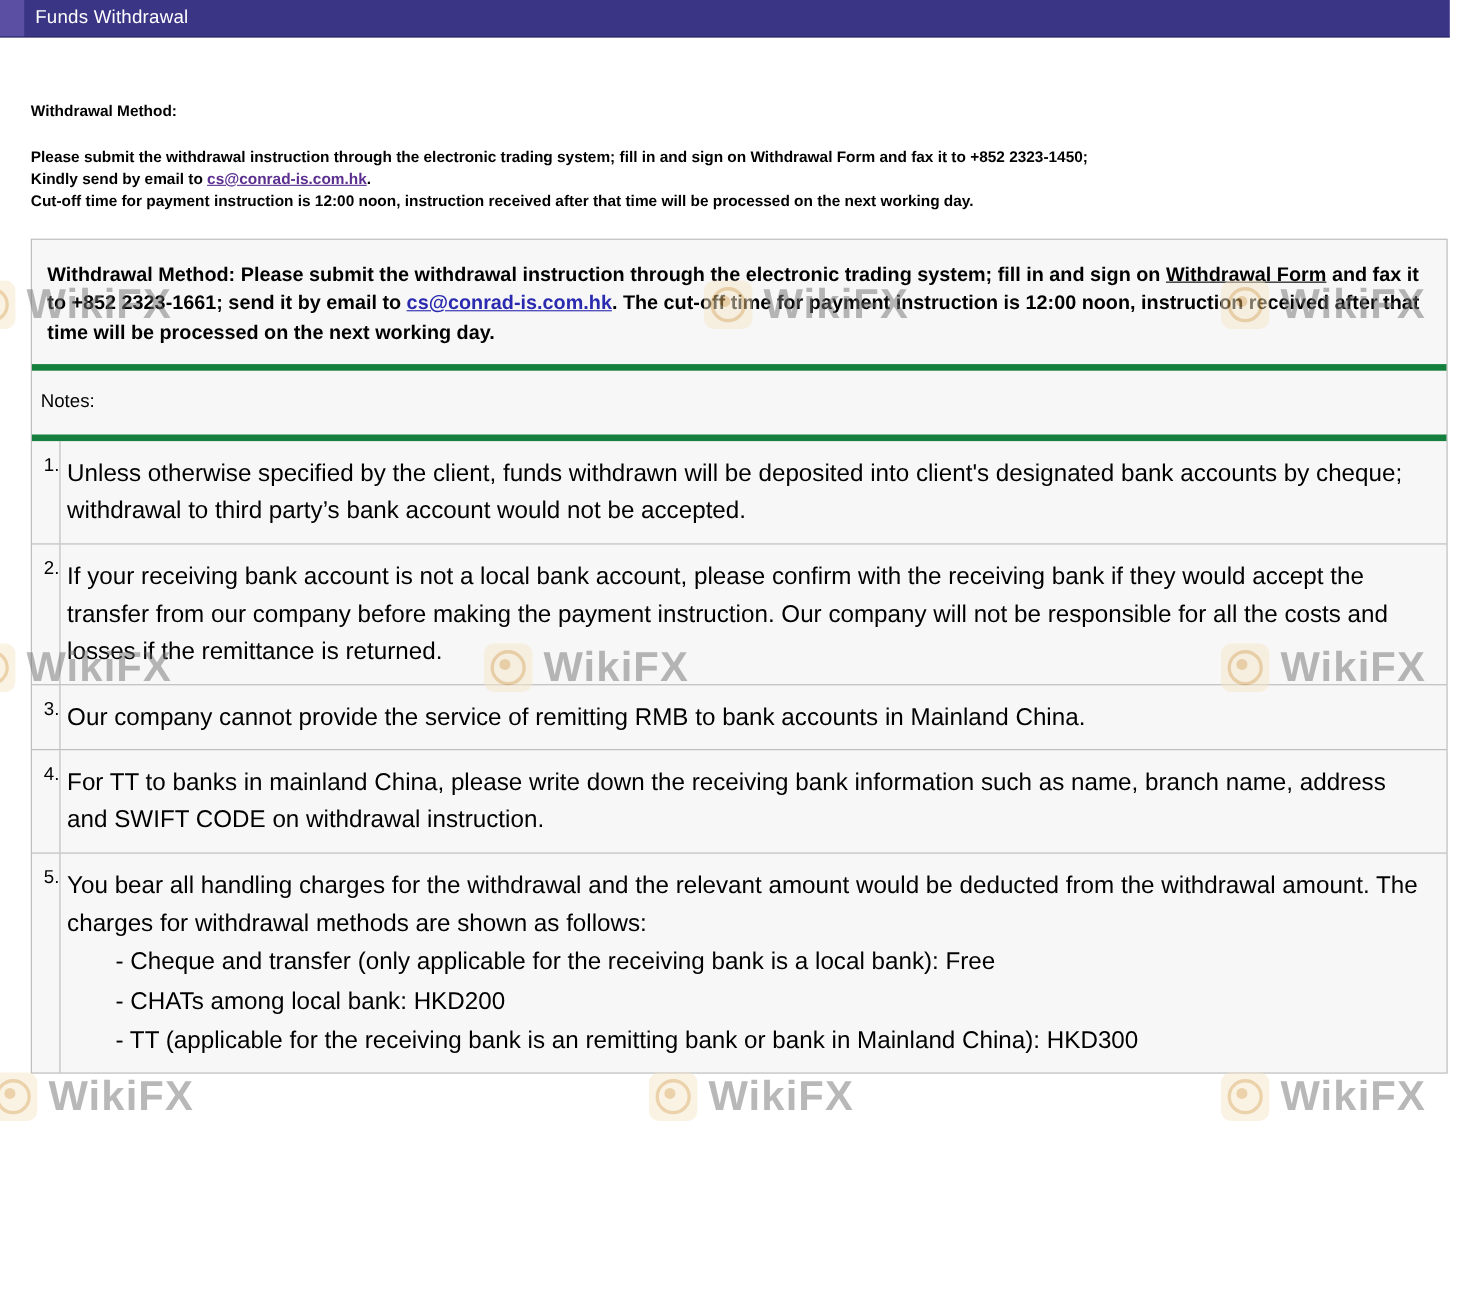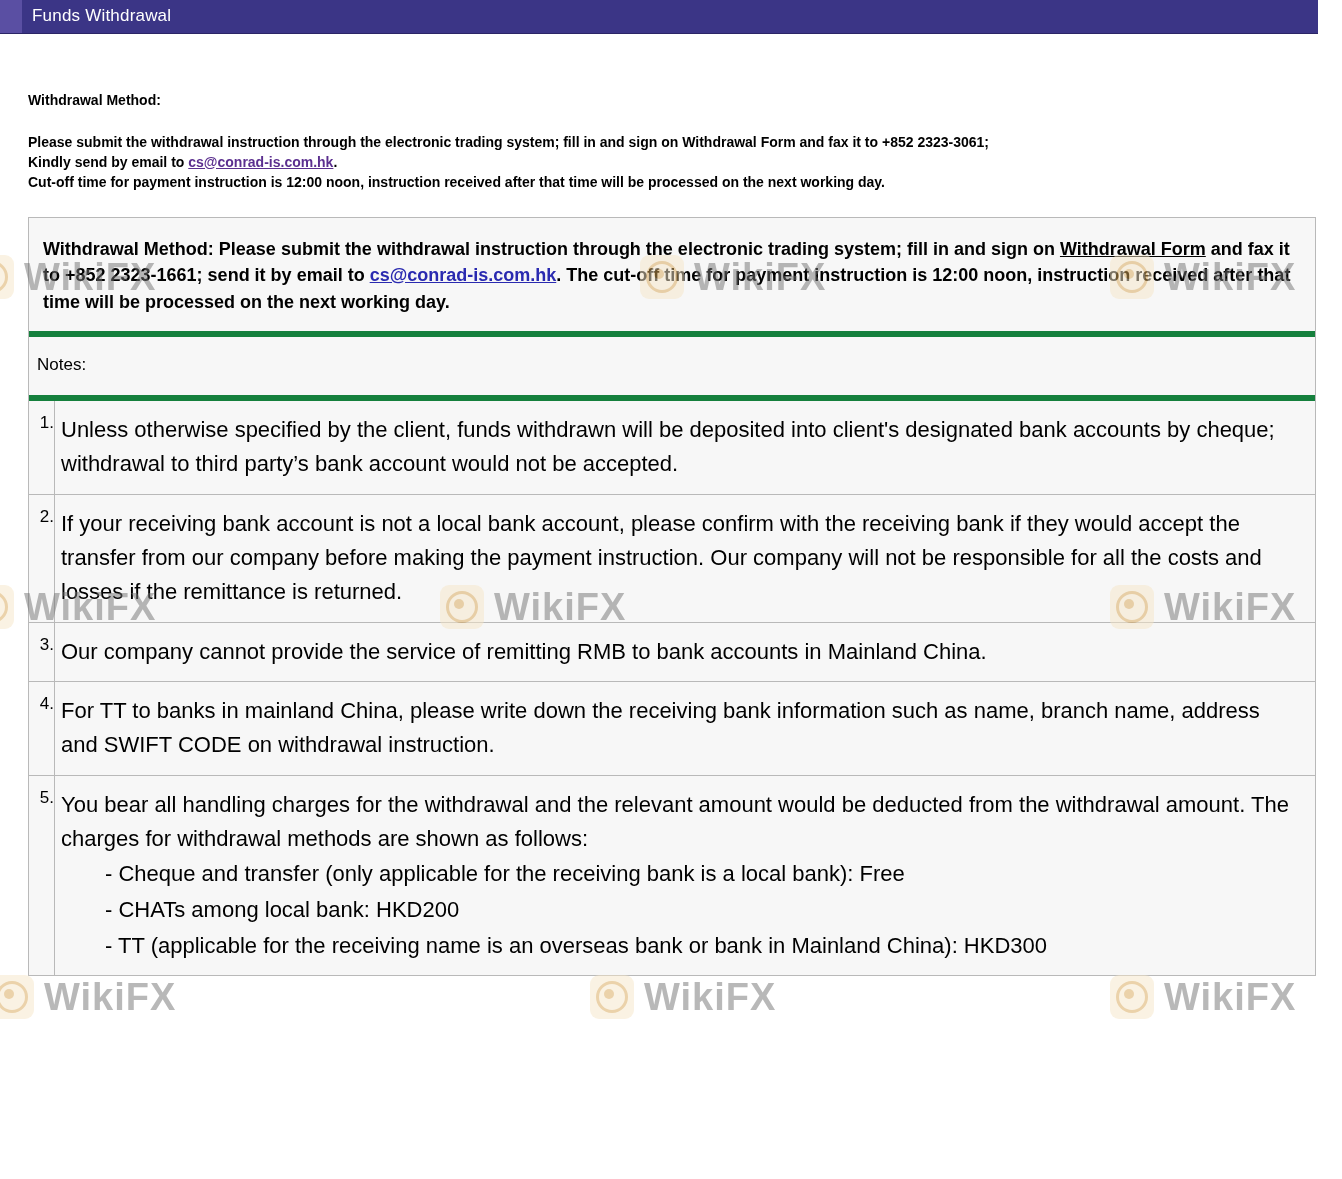--- a/index.html
+++ b/index.html
@@ -191,21 +191,21 @@
 <div class="header-bar">
   <div class="header-accent"></div>
   <div class="header-title">Funds Withdrawal</div>
 </div>
 
 <div class="content">
 
   <div class="intro">
     <p>Withdrawal Method:</p>
     <div class="block2">
-      <p class="tight">Please submit the withdrawal instruction through the electronic trading system; fill in and sign on Withdrawal Form and fax it to +852 2323-3061;</p>
+      <p class="tight">Please submit the withdrawal instruction through the electronic trading system; fill in and sign on Withdrawal Form and fax it to +852 2323-1450;</p>
       <p class="tight"><span>Kindly send by email to </span><a class="email-link" href="#">cs@conrad-is.com.hk</a><span>.</span></p>
       <p class="tight">Cut-off time for payment instruction is 12:00 noon, instruction received after that time will be processed on the next working day.</p>
     </div>
   </div>
 
   <div class="notice-table">
 
     <div class="row">
       <div class="method-cell">
         <span>Withdrawal Method: Please submit the withdrawal instruction through the electronic trading system; fill in and sign on </span><u>Withdrawal Form</u><span> and fax it to +852 2323-1661; send it by email to </span><a class="email-link blue" href="#">cs@conrad-is.com.hk</a><span>. The cut-off time for payment instruction is 12:00 noon, instruction received after that time will be processed on the next working day.</span>
@@ -238,21 +238,21 @@
         <div class="note-text">For TT to banks in mainland China, please write down the receiving bank information such as name, branch name, address and SWIFT CODE on withdrawal instruction.</div>
       </div>
 
       <div class="note-row">
         <div class="note-num">5.</div>
         <div class="note-text">
           <span>You bear all handling charges for the withdrawal and the relevant amount would be deducted from the withdrawal amount. The charges for withdrawal methods are shown as follows:</span>
           <ul class="sub-list">
             <li>- Cheque and transfer (only applicable for the receiving bank is a local bank): Free</li>
             <li>- CHATs among local bank: HKD200</li>
-            <li>- TT (applicable for the receiving name is an overseas bank or bank in Mainland China): HKD300</li>
+            <li>- TT (applicable for the receiving bank is an remitting bank or bank in Mainland China): HKD300</li>
           </ul>
         </div>
       </div>
 
     </div>
   </div>
 </div>
 
 <div class="wm" style="left:-30px; top:255px;">
   <div class="wm-badge">

